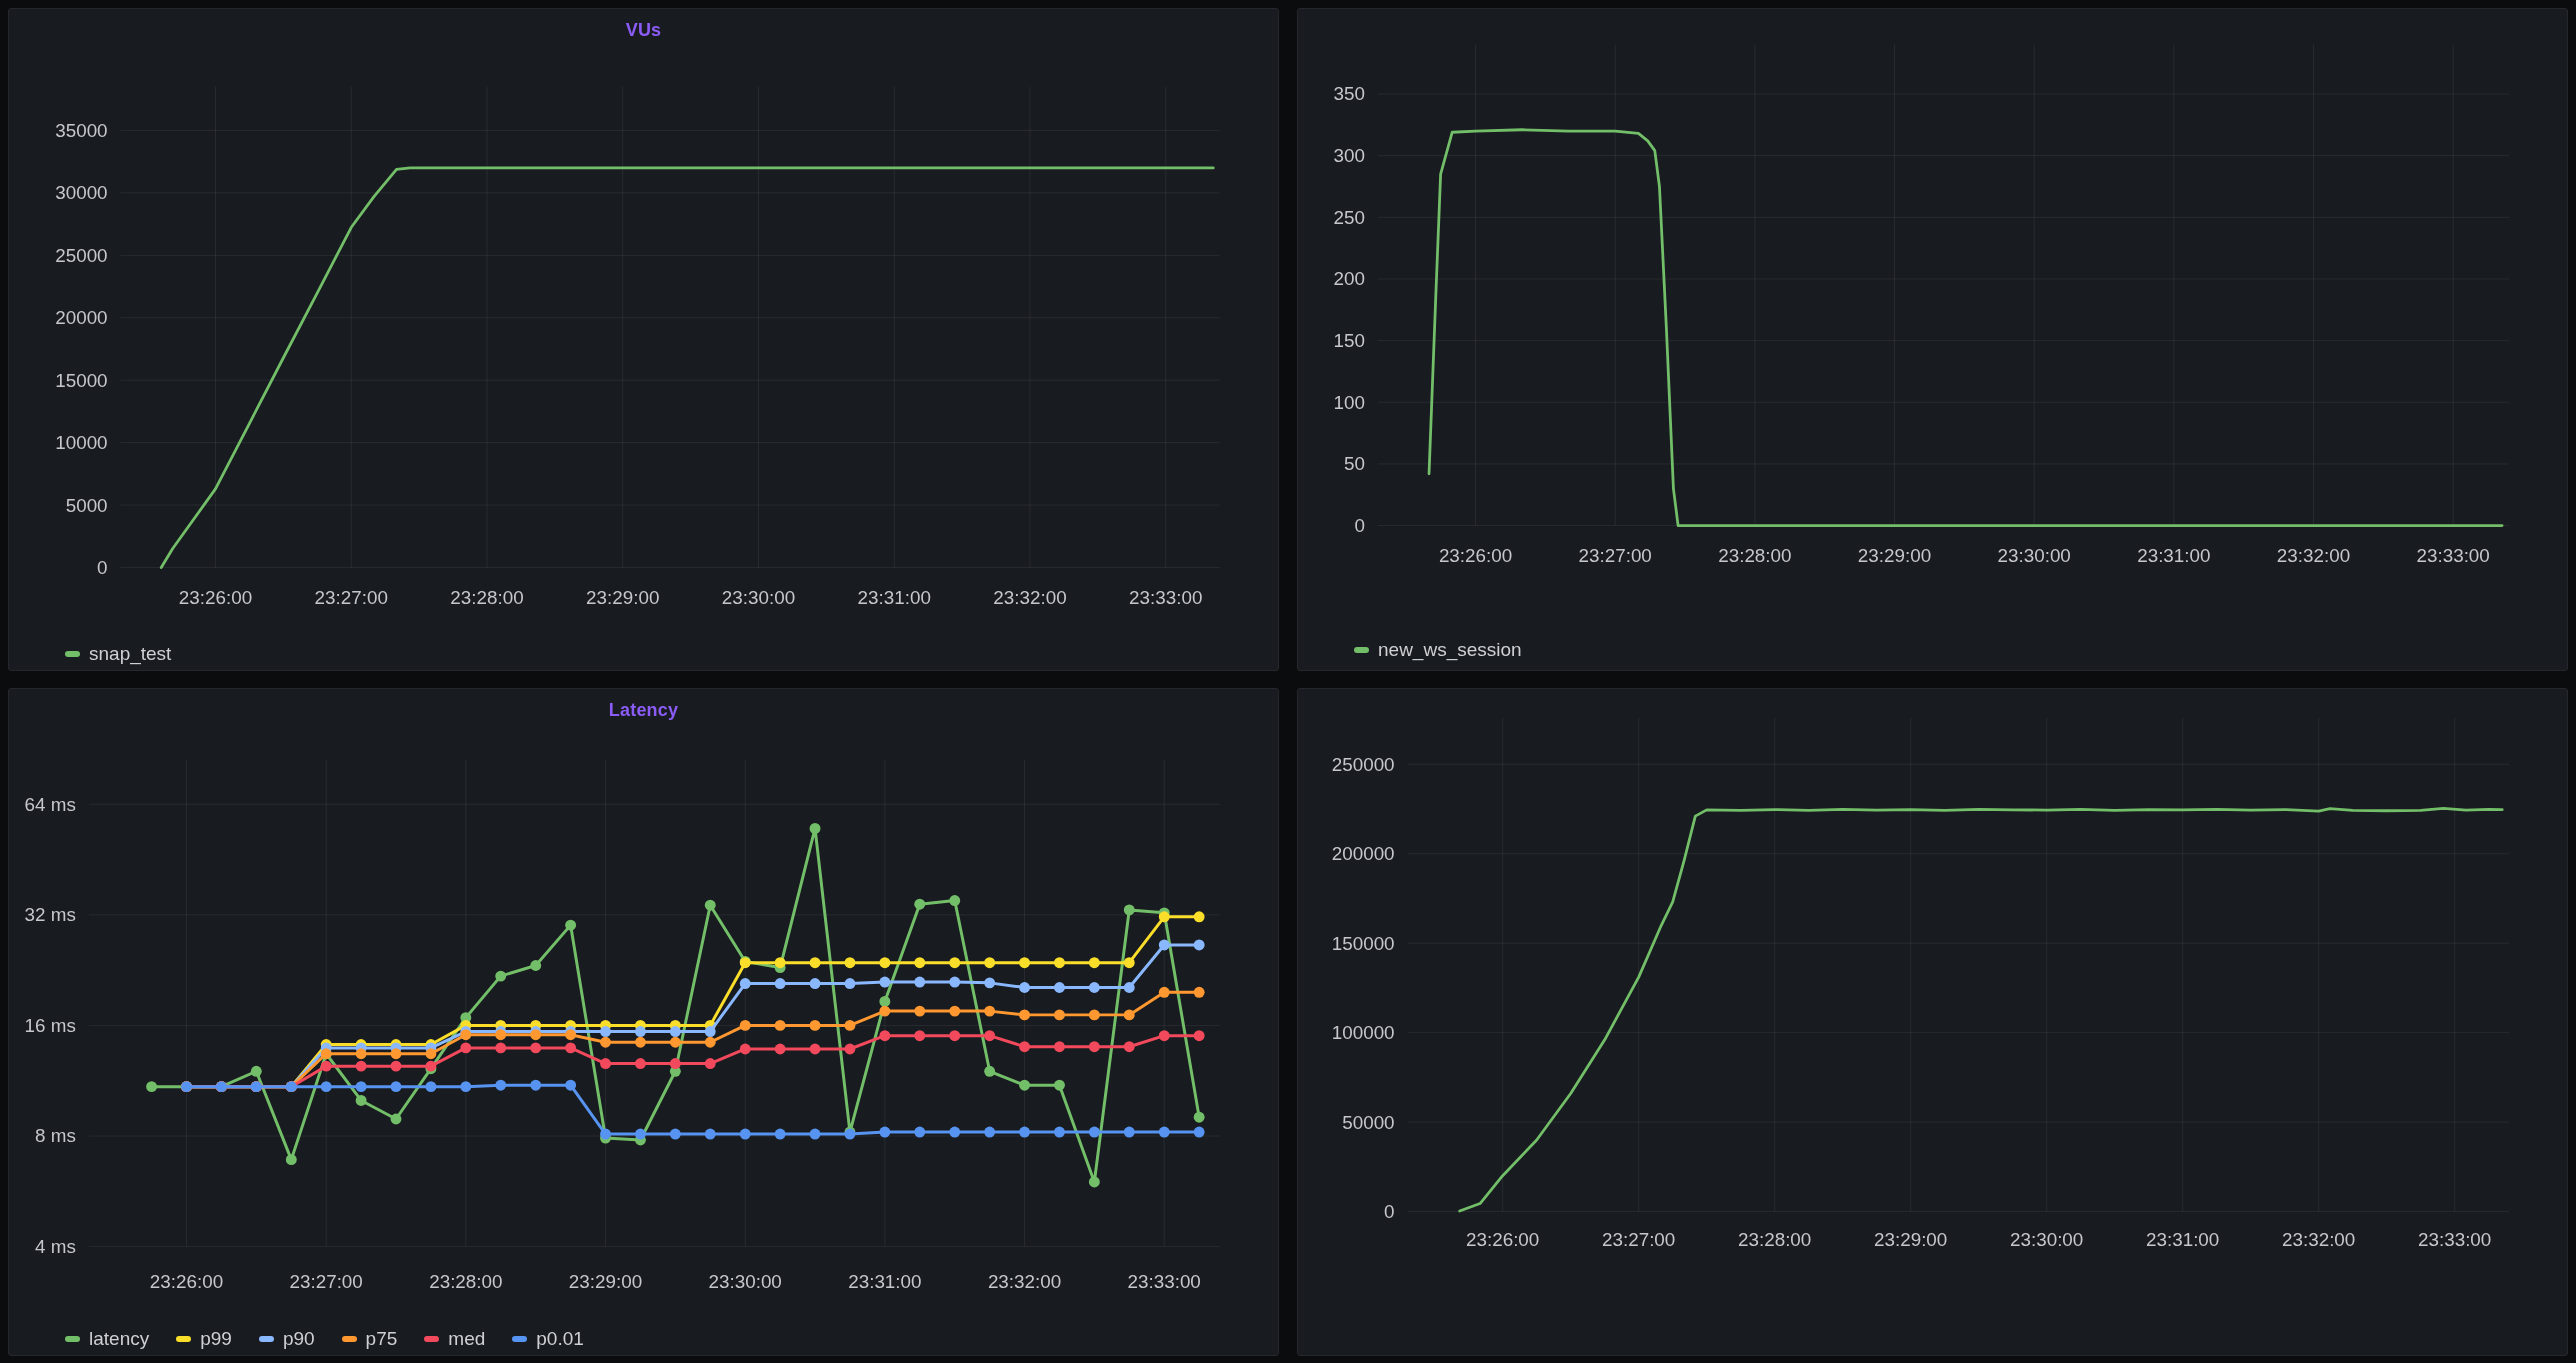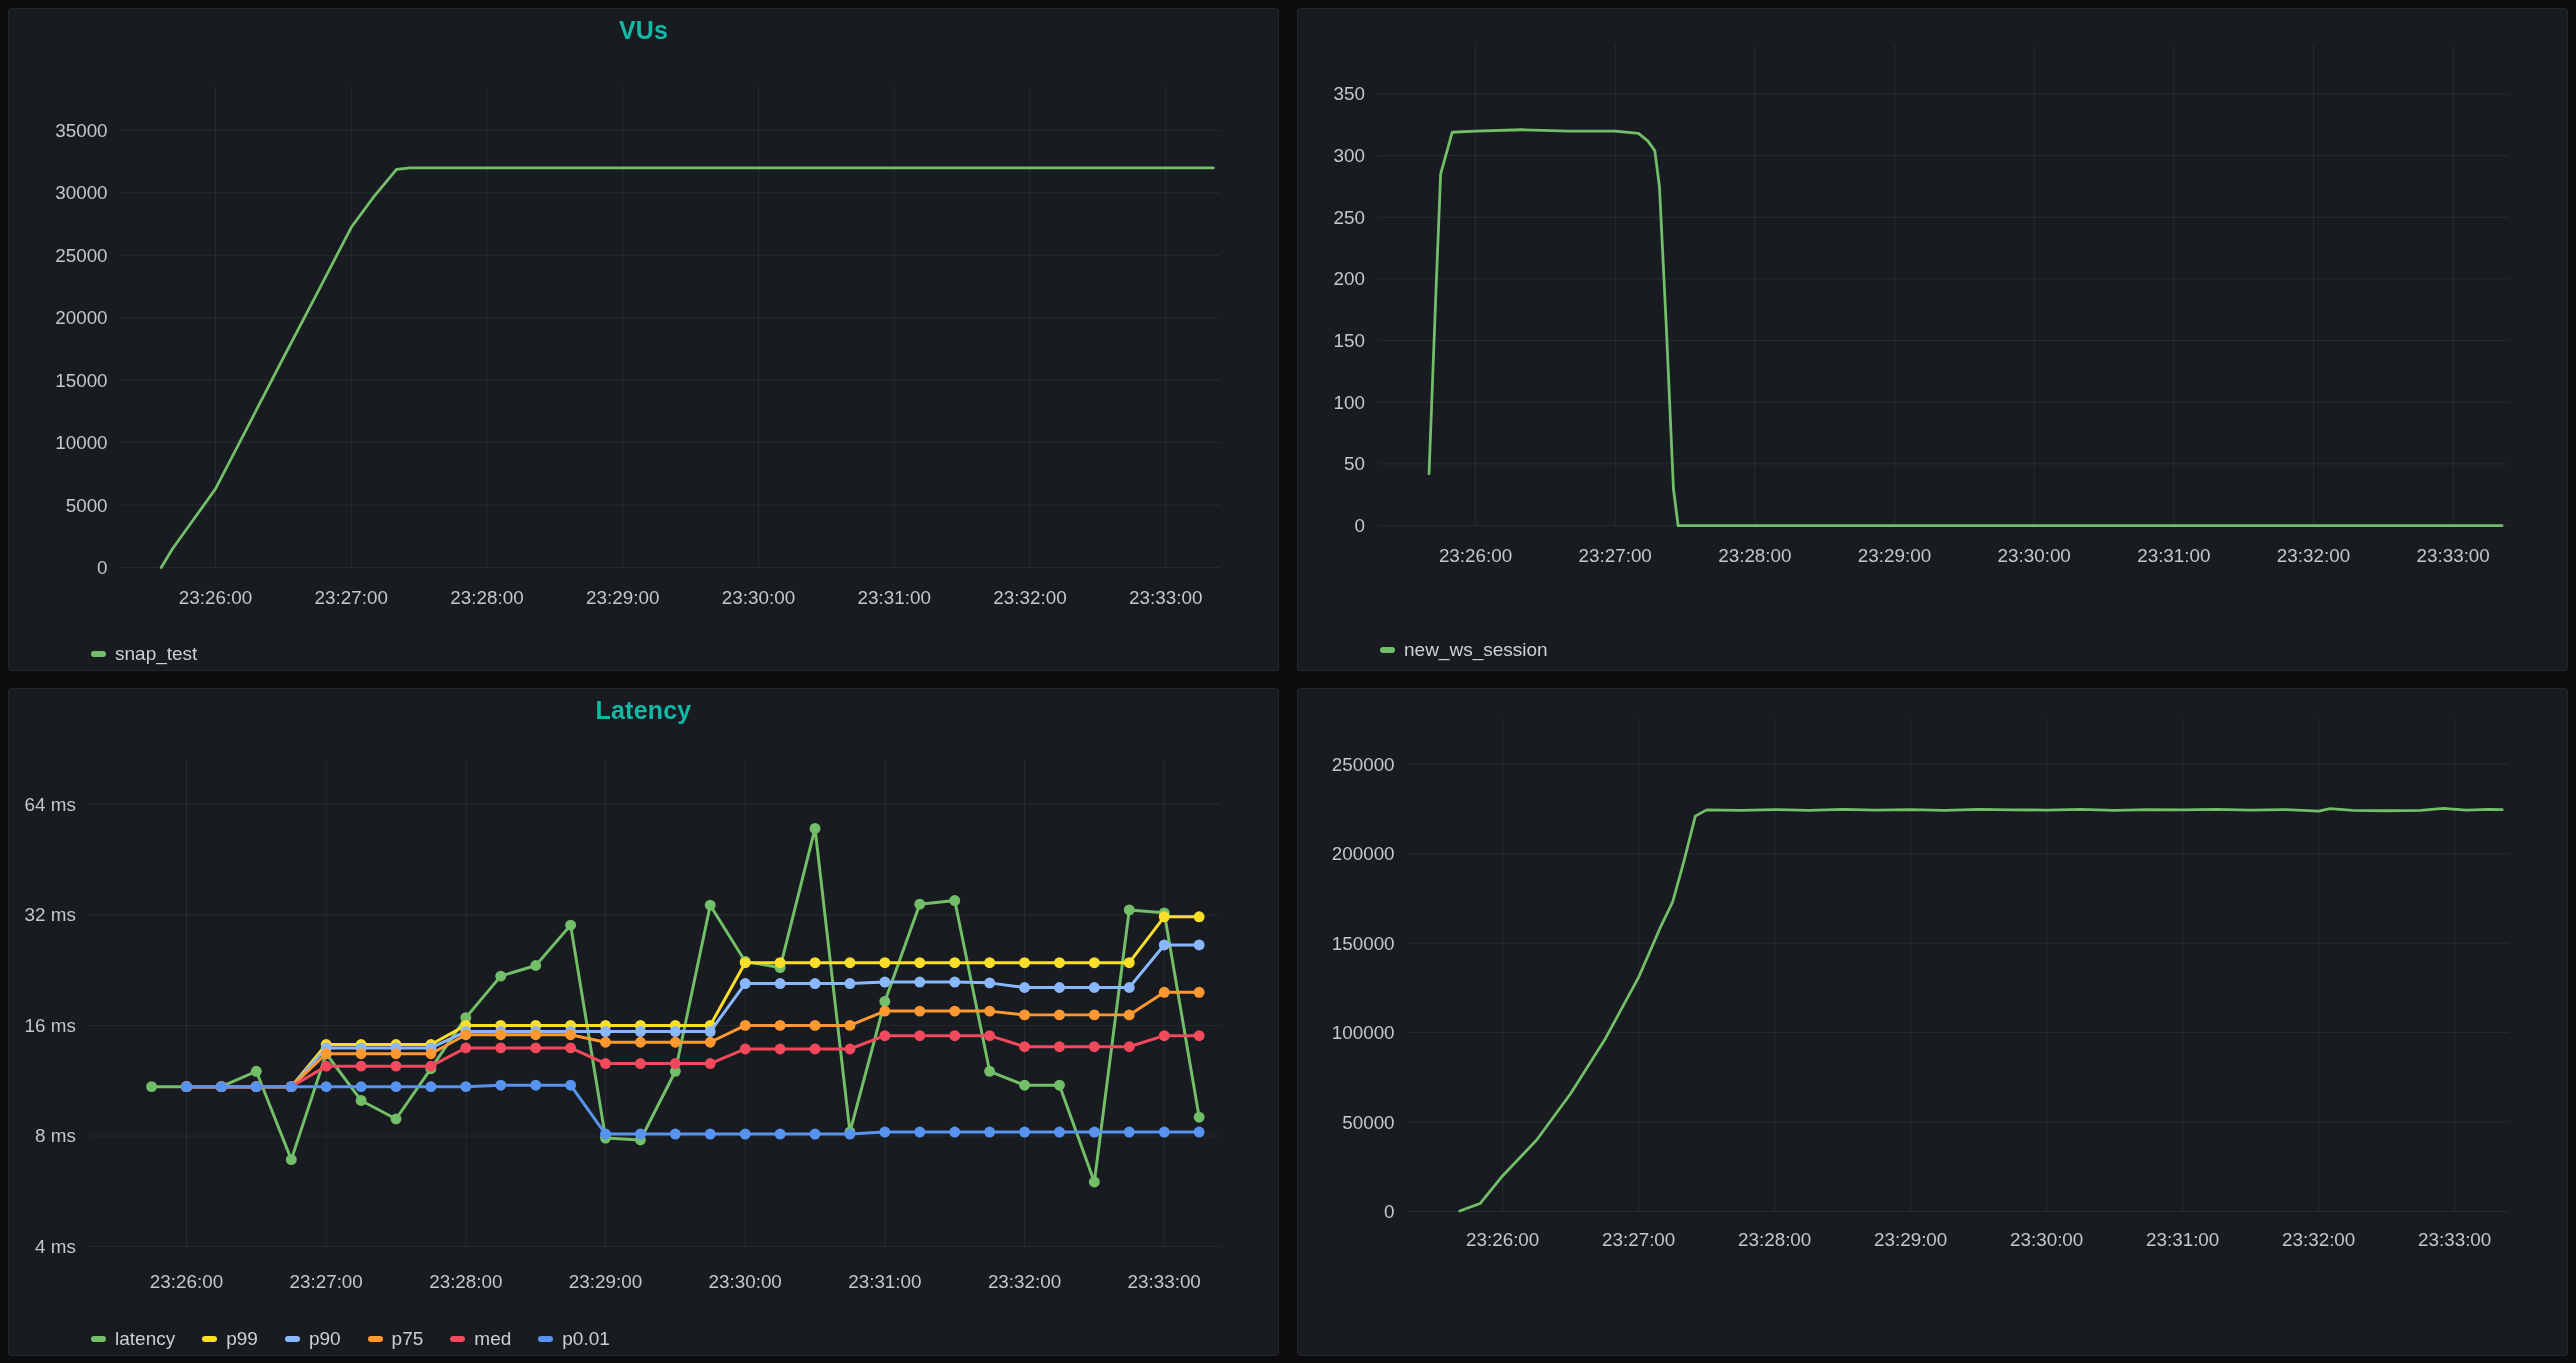--- a/index.html
+++ b/index.html
@@ -20,27 +20,27 @@
     background:#181B1F;
     border:1px solid #25272C;
     border-radius:3px;
     box-sizing:border-box;
     display:flex;flex-direction:column;
     overflow:hidden;
   }
   .panel-title{
     height:42px;flex:0 0 42px;
     display:flex;align-items:center;justify-content:center;
-    color:#14b8a6;font-size:25px;font-weight:600;letter-spacing:0.2px;
+    color:#8b5cf6;font-size:18px;font-weight:600;letter-spacing:0.2px;
   }
   .chart{flex:1 1 auto;position:relative;}
   .legend{
     flex:0 0 38px;height:38px;
     display:flex;align-items:flex-start;
-    padding:5px 0 0 82px;box-sizing:border-box;
+    padding:5px 0 0 56px;box-sizing:border-box;
     gap:27px;
   }
   .legend-item{
     display:flex;align-items:center;gap:9px;height:26px;
     color:#CED0D4;font-size:19px;cursor:pointer;
   }
   .swatch{width:15px;height:6px;border-radius:3px;flex:0 0 15px;}
   svg text.tick{font-family:"Liberation Sans",sans-serif;font-size:19px;fill:#C6C7CC;}
   svg line.grid{stroke:rgba(204,204,220,0.09);stroke-width:1;}
   svg .series-line{fill:none;stroke-linejoin:round;stroke-linecap:round;}

